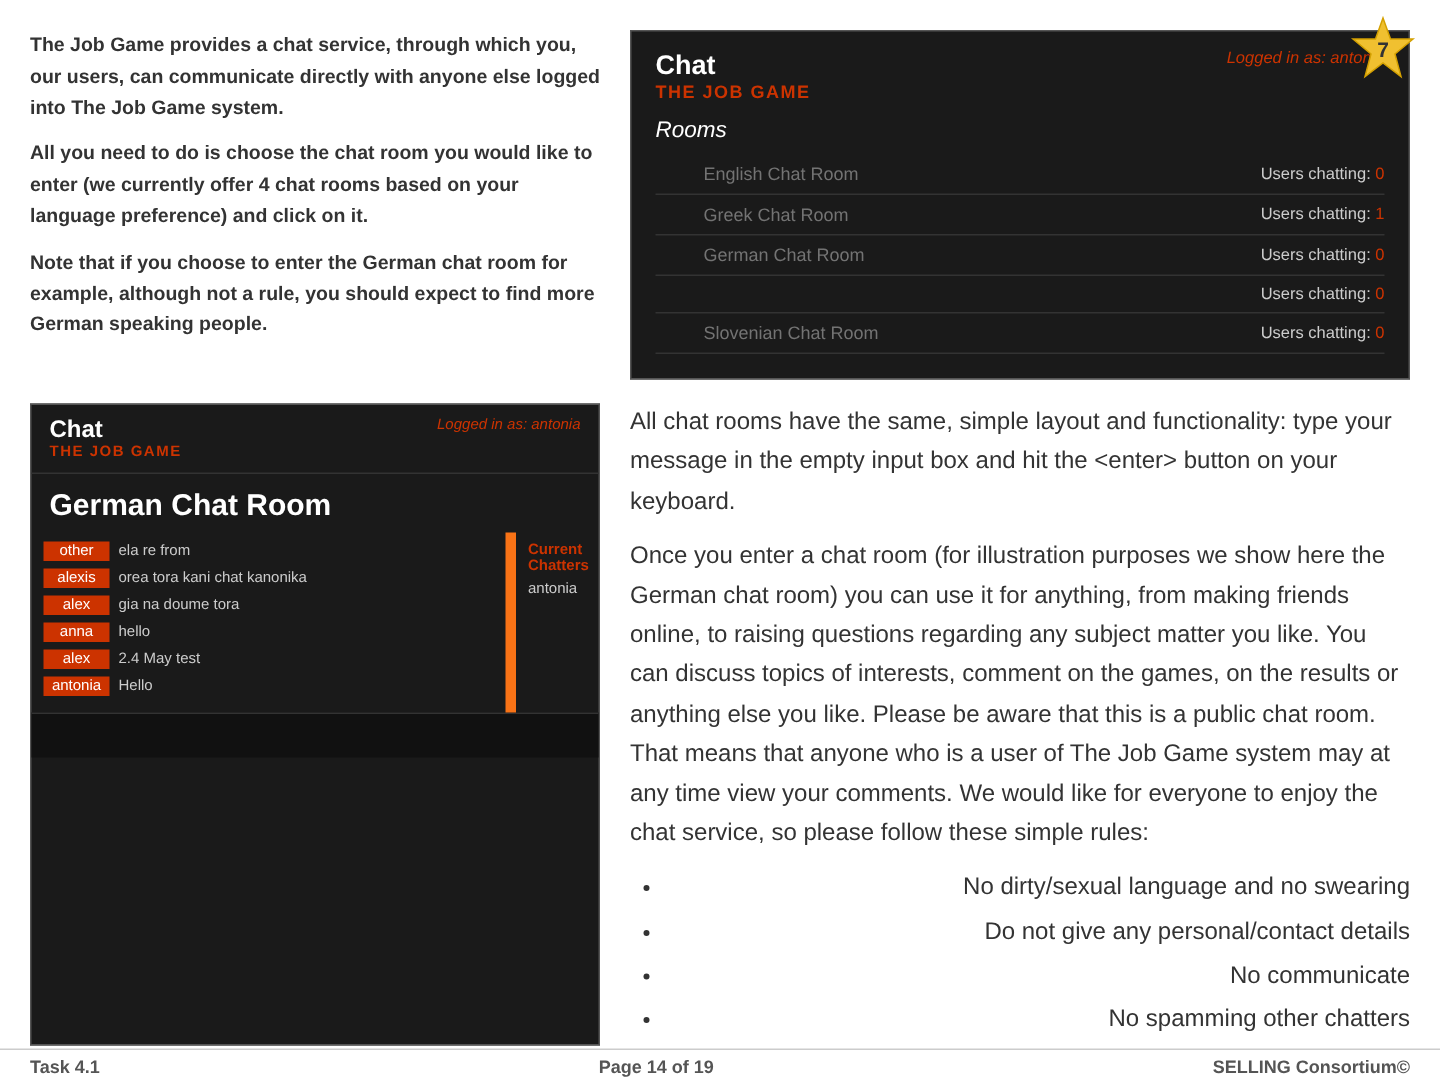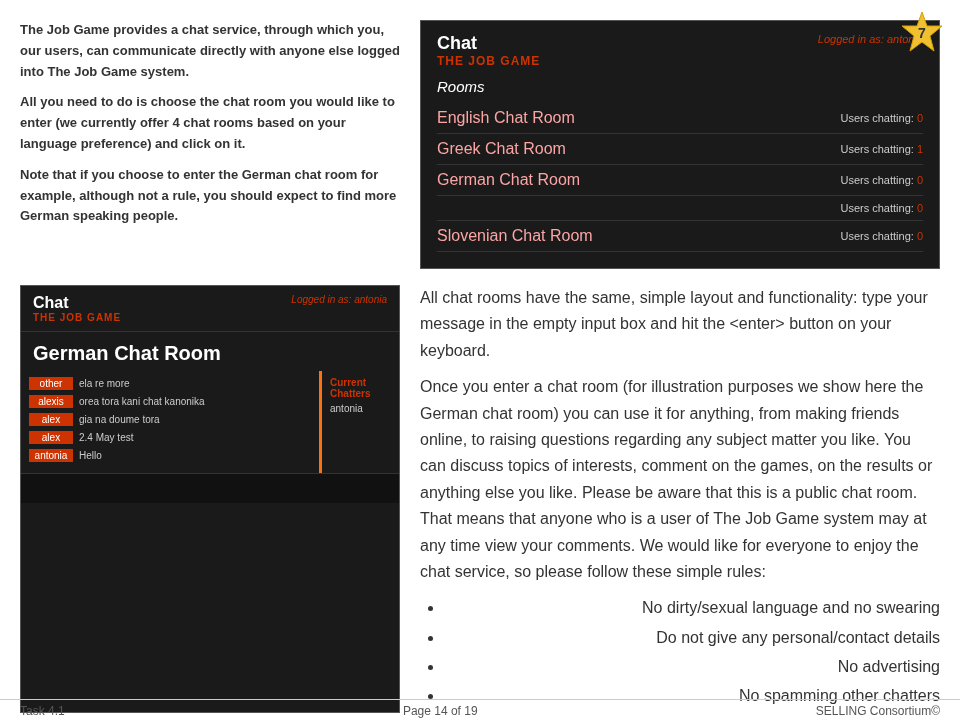--- a/index.html
+++ b/index.html
@@ -83,23 +83,24 @@
       font-style: italic;
     }
     .chat-mockup .room-row {
       display: flex;
       justify-content: space-between;
       align-items: center;
       padding: 6px 0;
       border-bottom: 1px solid #333;
     }
     .chat-mockup .room-name {
-      color: #fca5a5;
-      font-size: 16px;
+      color: #737373;
+      font-size: 12px;
       cursor: pointer;
+      margin-left: 32px;
     }
     .chat-mockup .room-users {
       font-size: 11px;
       color: #ccc;
     }
     .chat-mockup .room-users span {
       color: #cc3300;
     }
 
     
@@ -173,22 +174,22 @@
       min-width: 44px;
       text-align: center;
       flex-shrink: 0;
     }
     .chat-room-mockup .cr-msg-text {
       color: #ccc;
       font-size: 10px;
       line-height: 1.4;
     }
     .chat-room-mockup .cr-sidebar {
-      width: 80px;
-      border-left: 3px solid #f97316;
+      width: 62px;
+      border-left: 7px solid #f97316;
       padding: 6px 8px;
     }
     .chat-room-mockup .cr-sidebar-title {
       color: #cc3300;
       font-size: 10px;
       font-weight: bold;
       margin-bottom: 4px;
     }
     .chat-room-mockup .cr-sidebar-user {
       color: #ccc;
@@ -225,20 +226,21 @@
       bottom: 6px;
       left: 0;
       right: 0;
       display: flex;
       justify-content: space-between;
       padding: 0 20px;
       font-size: 12px;
       color: #555;
       border-top: 1px solid #ccc;
       padding-top: 4px;
+      font-weight: bold;
     }
 
     
     .star-badge {
       position: absolute;
       top: 8px;
       right: 12px;
     }
   </style>
 </head>
@@ -309,29 +311,33 @@
       <div class="cr-logged">
         <span>Logged in as:</span>
         <span>antonia</span>
       </div>
     </div>
     <div class="cr-room-title">German Chat Room</div>
     <div class="cr-body">
       <div class="cr-messages">
         <div class="cr-msg-row">
           <span class="cr-msg-user">other</span>
-          <span class="cr-msg-text">ela re more</span>
+          <span class="cr-msg-text">ela re from</span>
         </div>
         <div class="cr-msg-row">
           <span class="cr-msg-user">alexis</span>
           <span class="cr-msg-text">orea tora kani chat kanonika</span>
         </div>
         <div class="cr-msg-row">
           <span class="cr-msg-user">alex</span>
           <span class="cr-msg-text">gia na doume tora</span>
+        </div>
+        <div class="cr-msg-row">
+          <span class="cr-msg-user">anna</span>
+          <span class="cr-msg-text">hello</span>
         </div>
         <div class="cr-msg-row">
           <span class="cr-msg-user">alex</span>
           <span class="cr-msg-text">2.4 May test</span>
         </div>
         <div class="cr-msg-row">
           <span class="cr-msg-user">antonia</span>
           <span class="cr-msg-text">Hello</span>
         </div>
       </div>
@@ -342,21 +348,21 @@
     </div>
     <div class="cr-footer"></div>
   </div>
 
   <div class="right-text-col">
     <p>All chat rooms have the same, simple layout and functionality: type your message in the empty input box and hit the &lt;enter&gt; button on your keyboard.</p>
     <p>Once you enter a chat room (for illustration purposes we show here the German chat room) you can use it for anything, from making friends online, to raising questions regarding any subject matter you like. You can discuss topics of interests, comment on the games, on the results or anything else you like. Please be aware that this is a public chat room. That means that anyone who is a user of The Job Game system may at any time view your comments. We would like for everyone to enjoy the chat service, so please follow these simple rules:</p>
     <ul>
       <li>No dirty/sexual language and no swearing</li>
       <li>Do not give any personal/contact details</li>
-      <li>No advertising</li>
+      <li>No communicate</li>
       <li>No spamming other chatters</li>
     </ul>
   </div>
 </div>
 
 <div class="footer">
   <span>Task 4.1</span>
   <span>Page 14 of 19</span>
   <span>SELLING Consortium©</span>
 </div>

